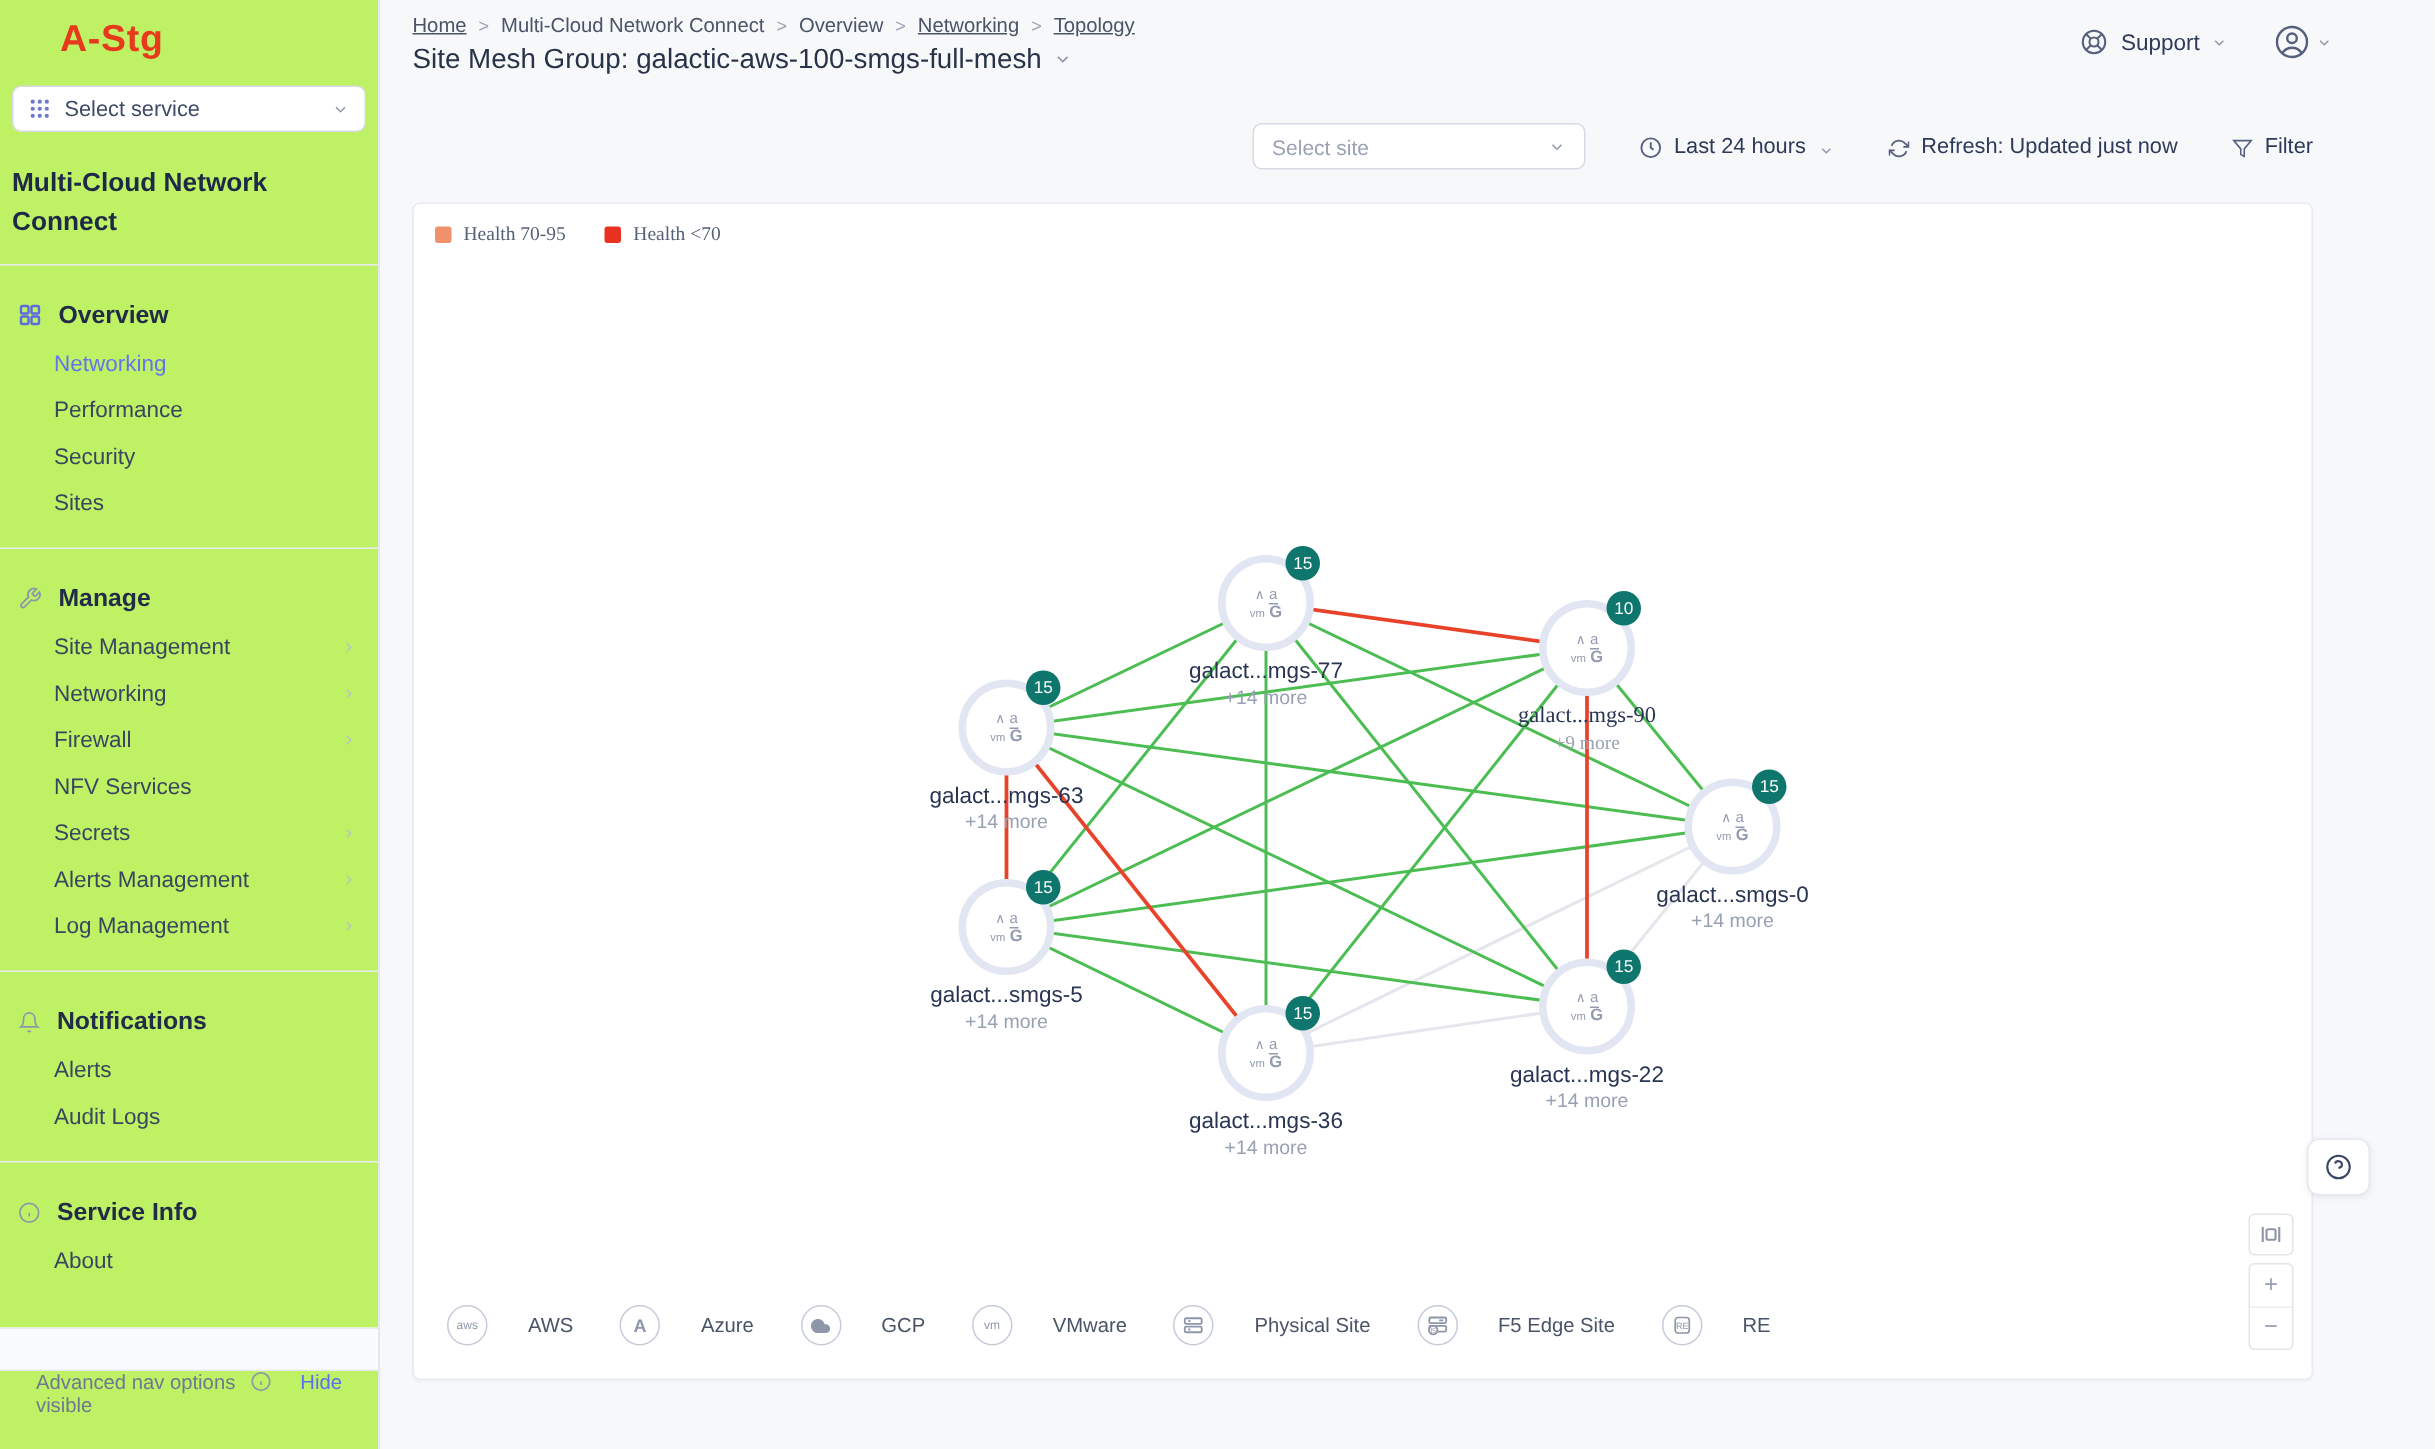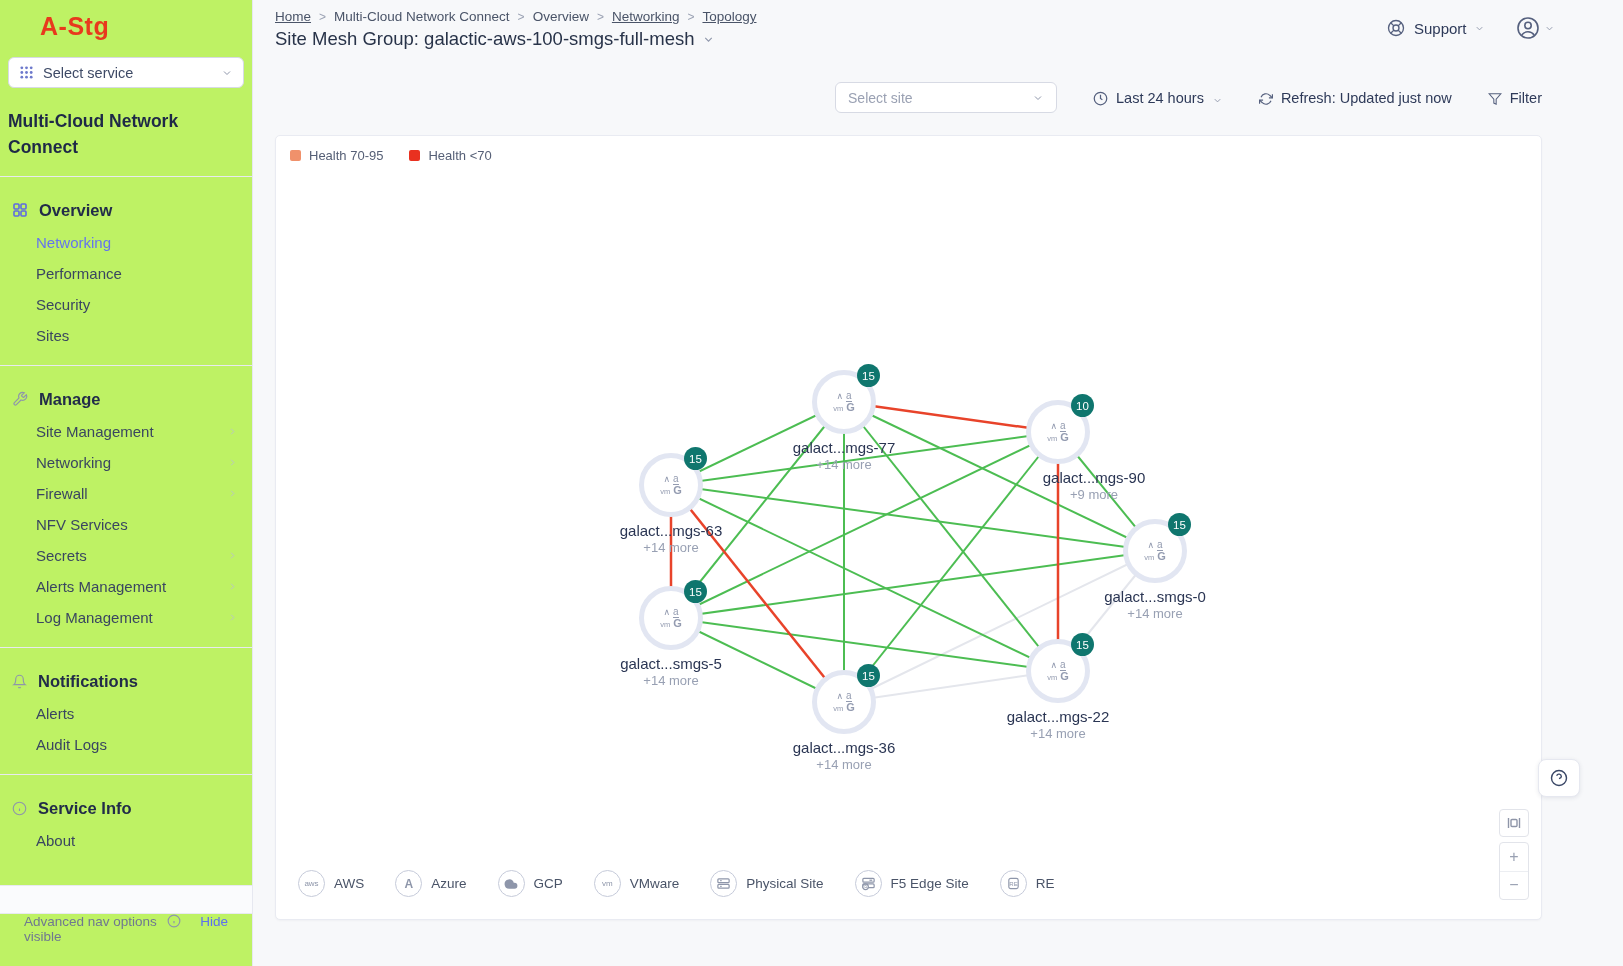--- a/index.html
+++ b/index.html
@@ -85,21 +85,21 @@
   .site-select .ph { flex:1; font-size:14px; color:#9aa1b3; }
   .tb-item { display:flex; align-items:flex-end; gap:8px; font-size:14.5px; color:#2e3a59; cursor:pointer; }
 
   
   .card {
     position:absolute; left:275px; top:135px; width:1267px; height:785px;
     background:#fff; border:1px solid #e9ebf2; border-radius:5px;
     box-shadow:0 1px 2px rgba(40,50,80,0.04);
   }
   .health-legend {
-    position:absolute; left:14px; top:12px; display:flex; gap:26px; z-index:5;
+    position:absolute; left:14px; top:12px; display:flex; gap:26px; z-index:5;font-family:Liberation Serif, serif;
   }
   .hl-item { display:flex; align-items:center; gap:8px; font-size:13px; color:#555f76; }
   .hl-swatch { width:11px; height:11px; border-radius:2px; }
 
   .graph-canvas { position:absolute; inset:0; overflow:hidden; }
   .edges-svg { position:absolute; left:0; top:0; }
 
   .node { position:absolute; z-index:3; }
   .node-circle {
     position:absolute; width:64px; height:64px; border-radius:50%;
@@ -120,21 +120,21 @@
   .node-label {
     position:absolute; width:180px; text-align:center; z-index:2;
   }
   .node-label .nl-main { font-size:15px; color:#2a3553; }
   .node-label .nl-more { font-size:13px; color:#98a0b3; margin-top:1px; }
 
   
   .provider-legend {
     position:absolute; left:22px; bottom:22px; display:flex; align-items:center; gap:31px; z-index:5;
   }
-  .pl-item { display:flex; align-items:center; gap:9px; }
+  .pl-item { display:flex; align-items:center; gap:27px; }
   .pl-icon {
     width:27px; height:27px; border-radius:50%; border:1px solid #c6cbda;
     display:flex; align-items:center; justify-content:center; position:relative;
     color:#8e96aa; background:#fff;
   }
   .pl-icon .ptxt { font-size:8px; color:#8e96aa; }
   .pl-icon .ptxt.azure { font-size:12px; font-weight:bold; }
   .pl-label { font-size:13.5px; color:#4a5468; }
 
   
@@ -479,21 +479,21 @@
           <span class="gl-row">
             <span class="gl az">∧</span>
             <span class="gl aws">a</span>
           </span>
           <span class="gl-row">
             <span class="gl vm">vm</span>
             <span class="gl g">G</span>
           </span>
         </div>
         <div class="node-badge" style="left: 795px; top: 258px;">10</div>
-        <div class="node-label" style="left: 728px; top: 333px;">
+        <div class="node-label" style="left: 692px; top: 333px; font-family: Liberation Serif, serif;">
           <div class="nl-main">galact...mgs-90</div>
           <div class="nl-more">+9 more</div>
         </div>
       </div>
       <div class="node">
         <div class="node-circle" style="left: 363px; top: 317px;">
           <span class="gl-row">
             <span class="gl az">∧</span>
             <span class="gl aws">a</span>
           </span>

